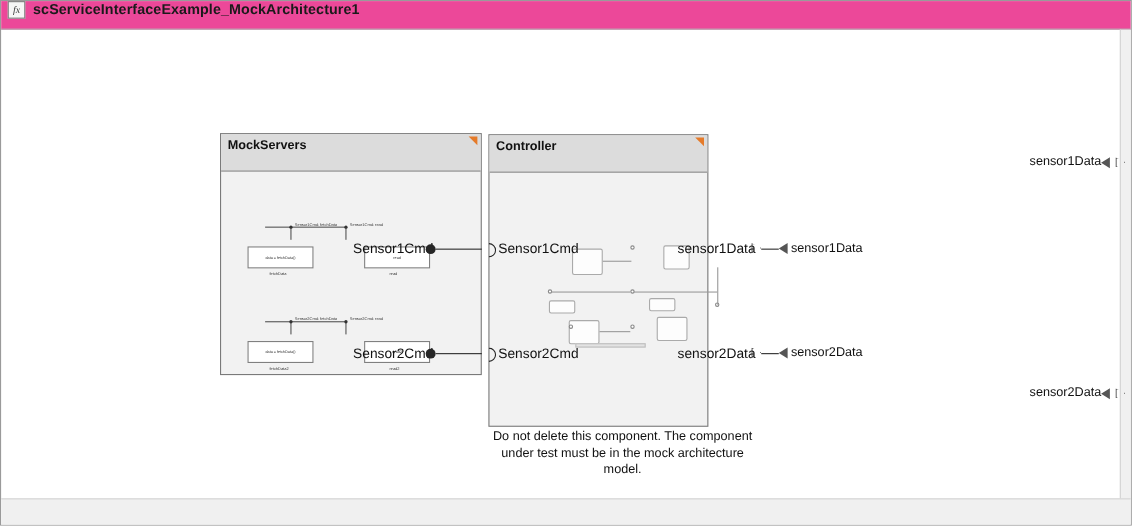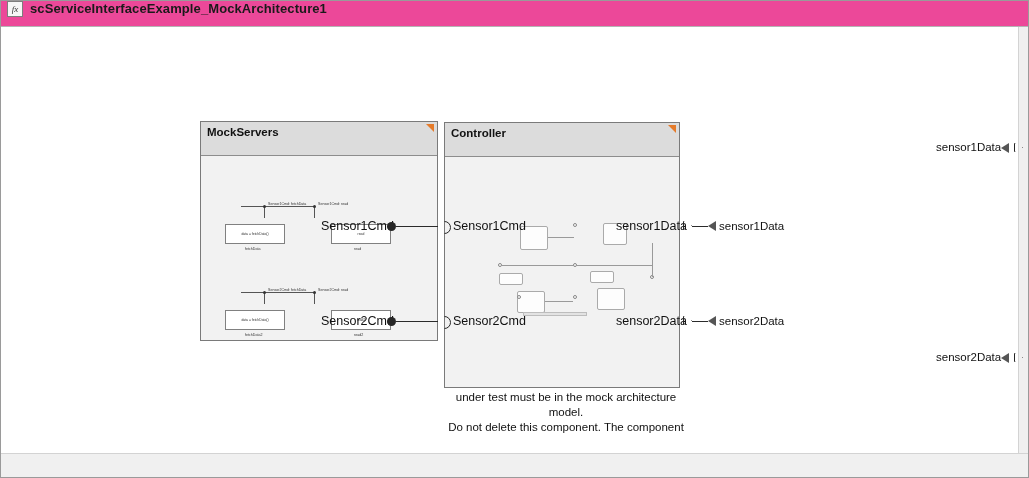--- a/index.html
+++ b/index.html
@@ -277,21 +277,21 @@
 
   <div class="port-label big" style="left:320px; top:218px;">Sensor1Cmd</div>
   <div class="port-dot" style="left:386px; top:221px;"></div>
 
   <div class="port-label big" style="left:320px; top:313px;">Sensor2Cmd</div>
   <div class="port-dot" style="left:386px; top:316px;"></div>
 
   <div class="line h" style="left:395px; top:225px; width:42px;"></div>
   <div class="line h" style="left:395px; top:320px; width:42px;"></div>
 
-  <div class="comp" style="left:443px; top:121px; width:236px; height:266px;">
+  <div class="comp" style="left:443px; top:121px; width:200px; height:266px;">
     <div class="comp-header" style="height:34px;">
       <div class="comp-name">Controller</div>
       <div class="comp-badge">
           <i></i>
         </div>
     </div>
 
     <div class="ctrl-el" style="left:75px; top:103px; width:28px; height:24px;"></div>
     <div class="ctrl-el" style="left:158px; top:100px; width:24px; height:22px;"></div>
     <div class="ctrl-el" style="left:54px; top:150px; width:24px; height:12px;"></div>
@@ -337,17 +337,17 @@
 
   <div class="port-label" style="left:935px; top:140px;">sensor1Data</div>
   <div class="port-tri-filled" style="left:1000px; top:142px;"></div>
   <div class="edge-tri" style="left:1013px; top:142px;"></div>
 
   <div class="port-label" style="left:935px; top:350px;">sensor2Data</div>
   <div class="port-tri-filled" style="left:1000px; top:352px;"></div>
   <div class="edge-tri" style="left:1013px; top:352px;"></div>
 
   <div class="caption" style="left:443px; top:389px; width:244px;">
+    <div>Do not delete this component. The component</div>
     <div>under test must be in the mock architecture model.</div>
-    <div>Do not delete this component. The component</div>
   </div>
 
 </div>
 
 </body></html>

